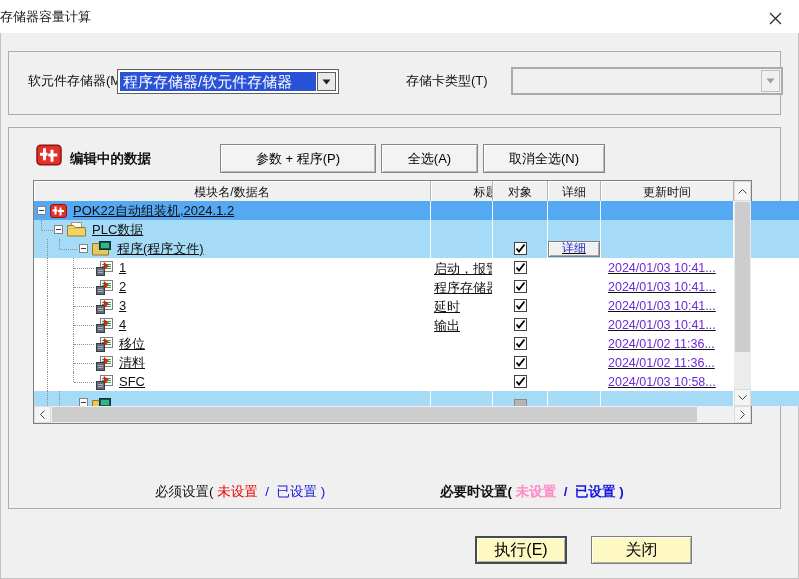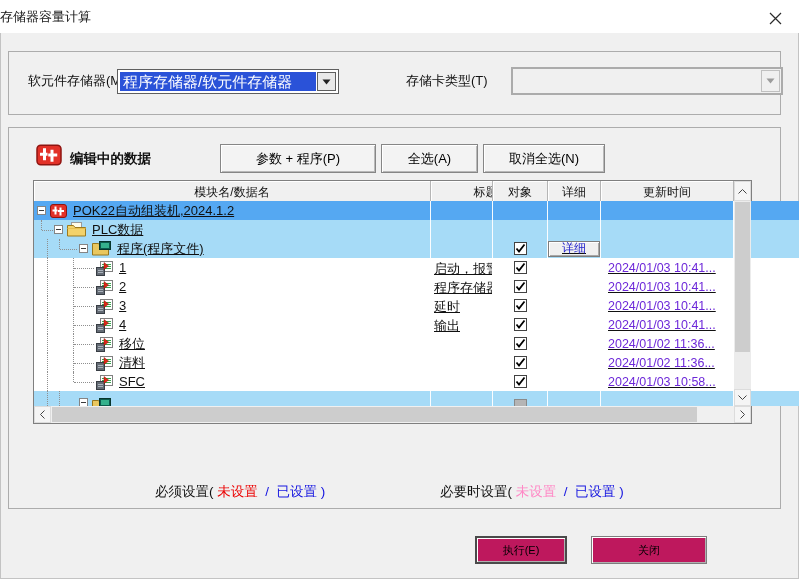--- a/index.html
+++ b/index.html
@@ -87,28 +87,28 @@
   .vs-up { left: 0; top: 0; width: 17px; height: 20px; }
   .vs-down { left: 0; bottom: 0; width: 17px; height: 17px; }
   .hs-left { left: 0; top: 0; width: 17px; height: 17px; }
   .hs-right { right: 0; top: 0; width: 17px; height: 17px; }
   .vs-thumb { position: absolute; left: 1px; top: 21px; width: 15px; height: 150px;
     background: #cdcdcd; cursor: pointer; }
   .hs-thumb { position: absolute; left: 18px; top: 1px; width: 645px; height: 15px;
     background: #cdcdcd; cursor: pointer; }
 
   .legend { position: absolute; top: 483px; font-size: 13.5px; white-space: pre; }
-  .lg-a { left: 155px; } .lg-b { left: 440px; }
-
-  .foot-btn { position: absolute; top: 536px; height: 28px; background: #be185d;
-    font-size: 11px; font-family: inherit; display: flex; align-items: center;
+  .lg-a { left: 155px; } .lg-b { left: 440px; font-weight: bold; }
+
+  .foot-btn { position: absolute; top: 536px; height: 28px; background: #fef9c3;
+    font-size: 16px; font-family: inherit; display: flex; align-items: center;
     justify-content: center; cursor: pointer; }
   .exec { left: 475px; width: 92px; border: 2px solid #4a4a4a;
     box-shadow: inset 1px 1px 0 #fff, inset -1px -1px 0 #b0b0b0; }
-  .closeb { left: 591px; width: 116px; border: 1px solid #7d7d7d;
+  .closeb { left: 591px; width: 101px; border: 1px solid #7d7d7d;
     box-shadow: inset 1px 1px 0 #fff, inset -1px -1px 0 #b0b0b0; }
 </style>
 </head>
 <body>
 
 <div class="titlebar">
   <span class="title">存储器容量计算</span>
 </div>
 <div class="close-btn">
   <svg width="13" height="13" viewBox="0 0 13 13">

